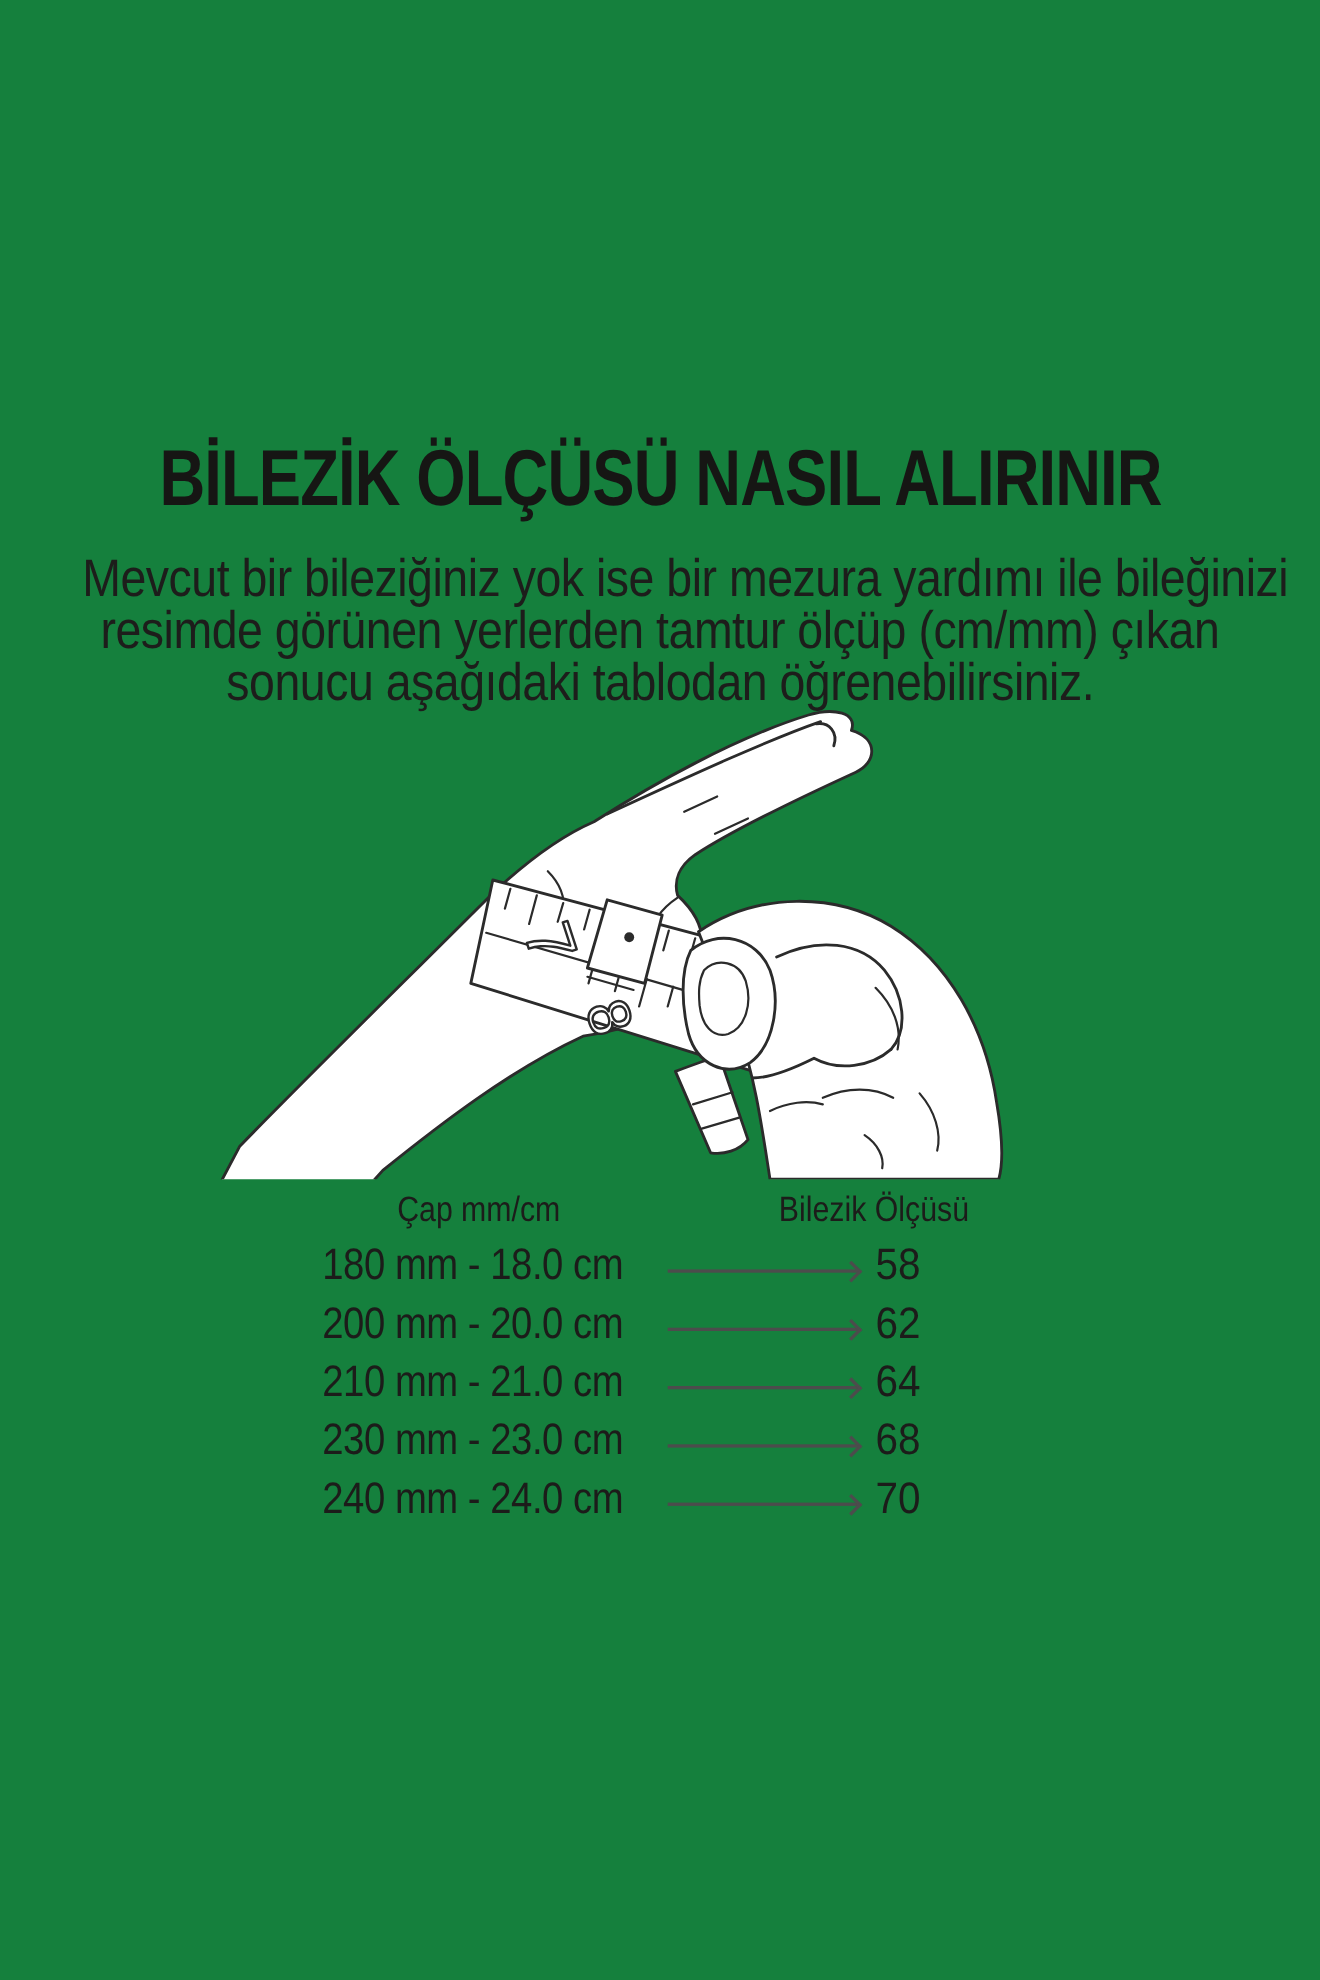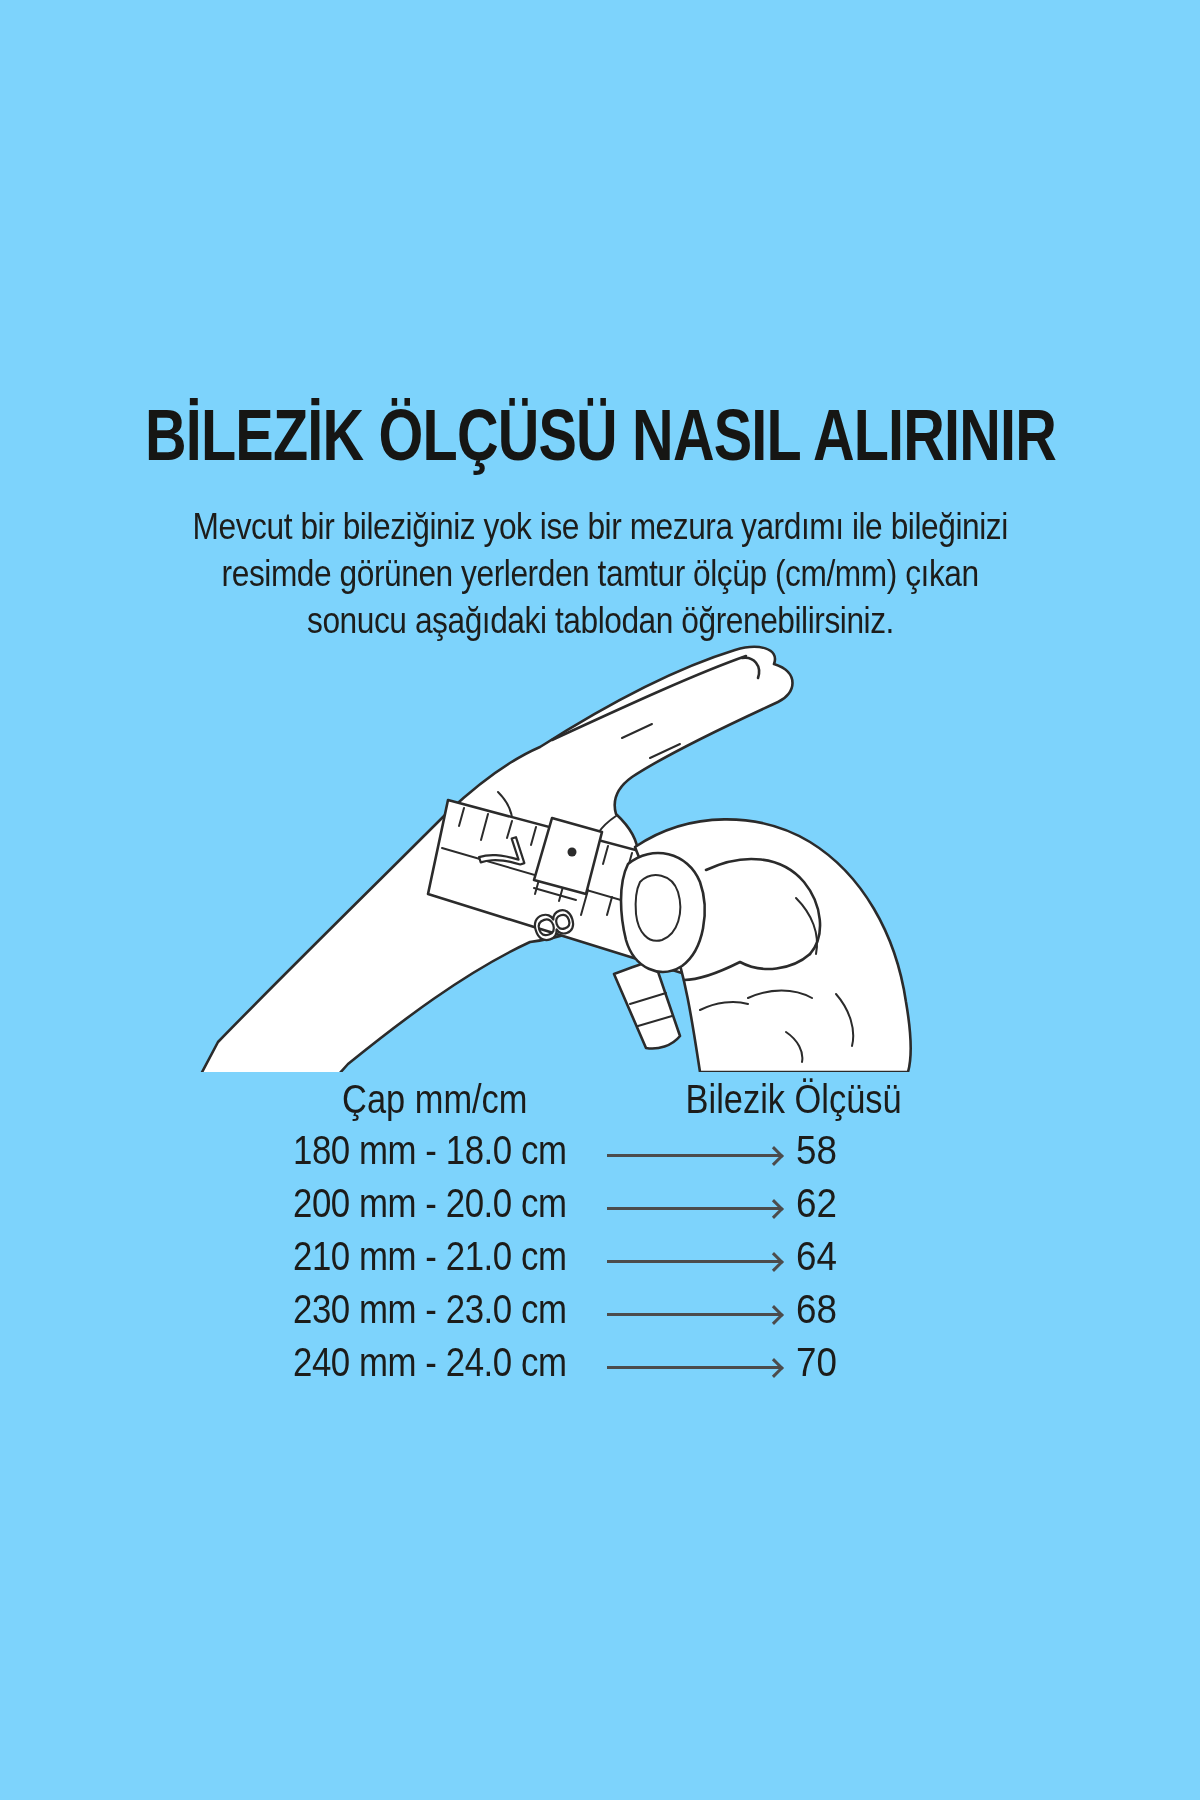--- a/index.html
+++ b/index.html
@@ -1,33 +1,33 @@
 <!DOCTYPE html>
 <html><head>
 <meta charset="utf-8">
 <style>
   html,body{margin:0;padding:0;background:#ffffff;}
-  .page{position:relative;width:1200px;height:1800px;background:#7dd3fc;overflow:hidden;
+  .page{position:relative;width:1200px;height:1800px;background:#15803d;overflow:hidden;
         font-family:"Liberation Sans",sans-serif;color:#1c1c1a;}
 
   
   .cx{display:inline-block;white-space:nowrap;transform:scaleX(0.86);transform-origin:center center;}
   .cx-left{transform-origin:left center;}
 
   .title{position:absolute;top:398px;left:0;width:1200px;margin:0;text-align:center;
          font-size:72px;line-height:74px;font-weight:700;letter-spacing:-1px;color:#161614;}
   .title .cx{transform:scaleX(0.80);}
 
   .intro{position:absolute;top:503px;left:0;width:1200px;text-align:center;
-         font-size:36px;line-height:47px;font-weight:400;color:#1d1d1b;}
+         font-size:48px;line-height:47px;font-weight:400;color:#1d1d1b;}
   .intro .cx{transform:scaleX(0.88);letter-spacing:-0.5px;}
 
   .illustration{position:absolute;left:200px;top:642px;width:720px;height:430px;}
 
-  .thead{position:absolute;top:1076px;left:0;width:1200px;height:46px;font-size:40px;line-height:46px;}
+  .thead{position:absolute;top:1076px;left:0;width:1200px;height:46px;font-size:32px;line-height:46px;}
   .th{position:absolute;top:0;text-align:center;}
   .th-cap{left:285px;width:300px;}
   .th-size{left:644px;width:300px;}
 
   .rows{position:absolute;top:1128px;left:293px;width:587px;}
   .row{display:flex;align-items:flex-start;height:53px;font-size:40px;}
   .row .cap{flex:0 0 287px;text-align:left;}
   .row .cap .cx{transform:scaleX(0.87);letter-spacing:-0.5px;}
   .row .size{flex:0 0 84px;text-align:left;padding-left:6px;}
   .row .size .cx{transform:scaleX(0.92);}

